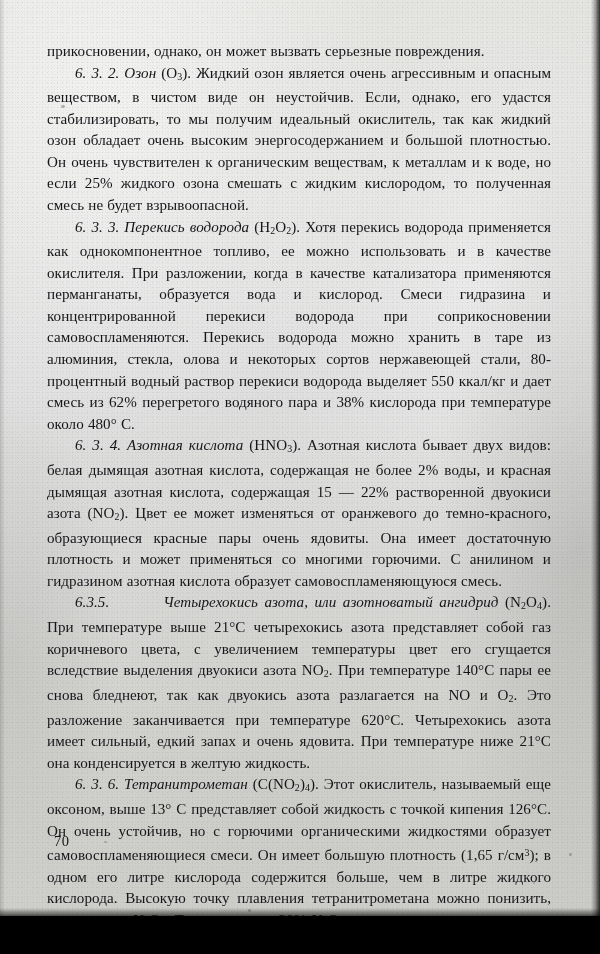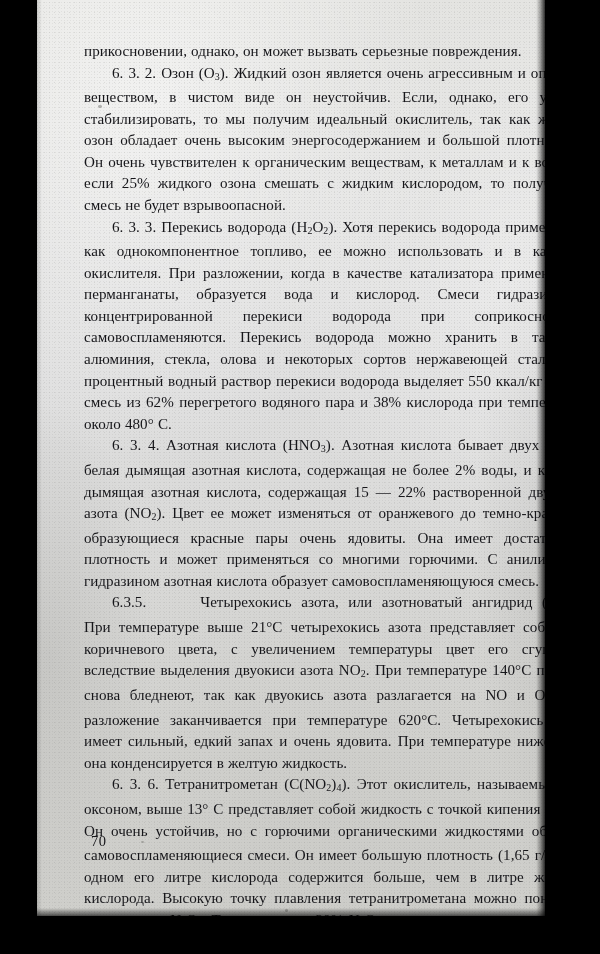--- a/index.html
+++ b/index.html
@@ -2,26 +2,25 @@
 <html><head>
 <meta charset="utf-8">
 <style>
   html, body {
     margin: 0;
     padding: 0;
     background: #000;
   }
   #page {
     position: relative;
-    width: 508px;
+    width: 600px;
     height: 954px;
     overflow: hidden;
     background: #c2410c;
     font-family: "Liberation Serif", "DejaVu Serif", serif;
-    margin-left: 37px;
   }
   
   #paper {
     position: absolute;
     left: 0; top: 0;
     width: 600px;
     height: 916px;
     background:
       radial-gradient(ellipse 70% 55% at 18% 12%, rgba(255,255,255,0.55), rgba(255,255,255,0) 70%),
       radial-gradient(ellipse 60% 45% at 82% 30%, rgba(255,255,255,0.38), rgba(255,255,255,0) 72%),
@@ -88,21 +87,21 @@
     color: #16161a;
     text-align: justify;
     text-align-last: left;
     letter-spacing: 0.05px;
     word-spacing: 0.3px;
     -webkit-font-smoothing: none;
   }
   p.para.indent {
     text-indent: 28px;
   }
-  .hdr { }
+  .hdr { font-style: italic; }
   .u   { }
   sub  { font-size: 0.66em; vertical-align: -0.22em; }
   sup  { font-size: 0.66em; vertical-align: 0.42em; }
   .wide-gap { display: inline-block; width: 54px; }
 
   #folio {
     position: absolute;
     left: 54px;
     top: 833px;
     font-size: 14.5px;

